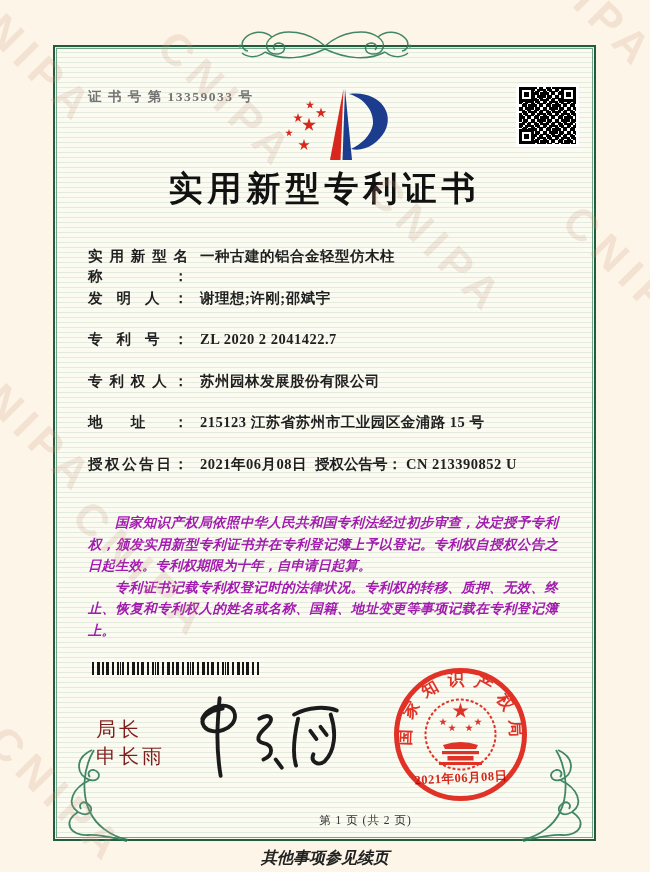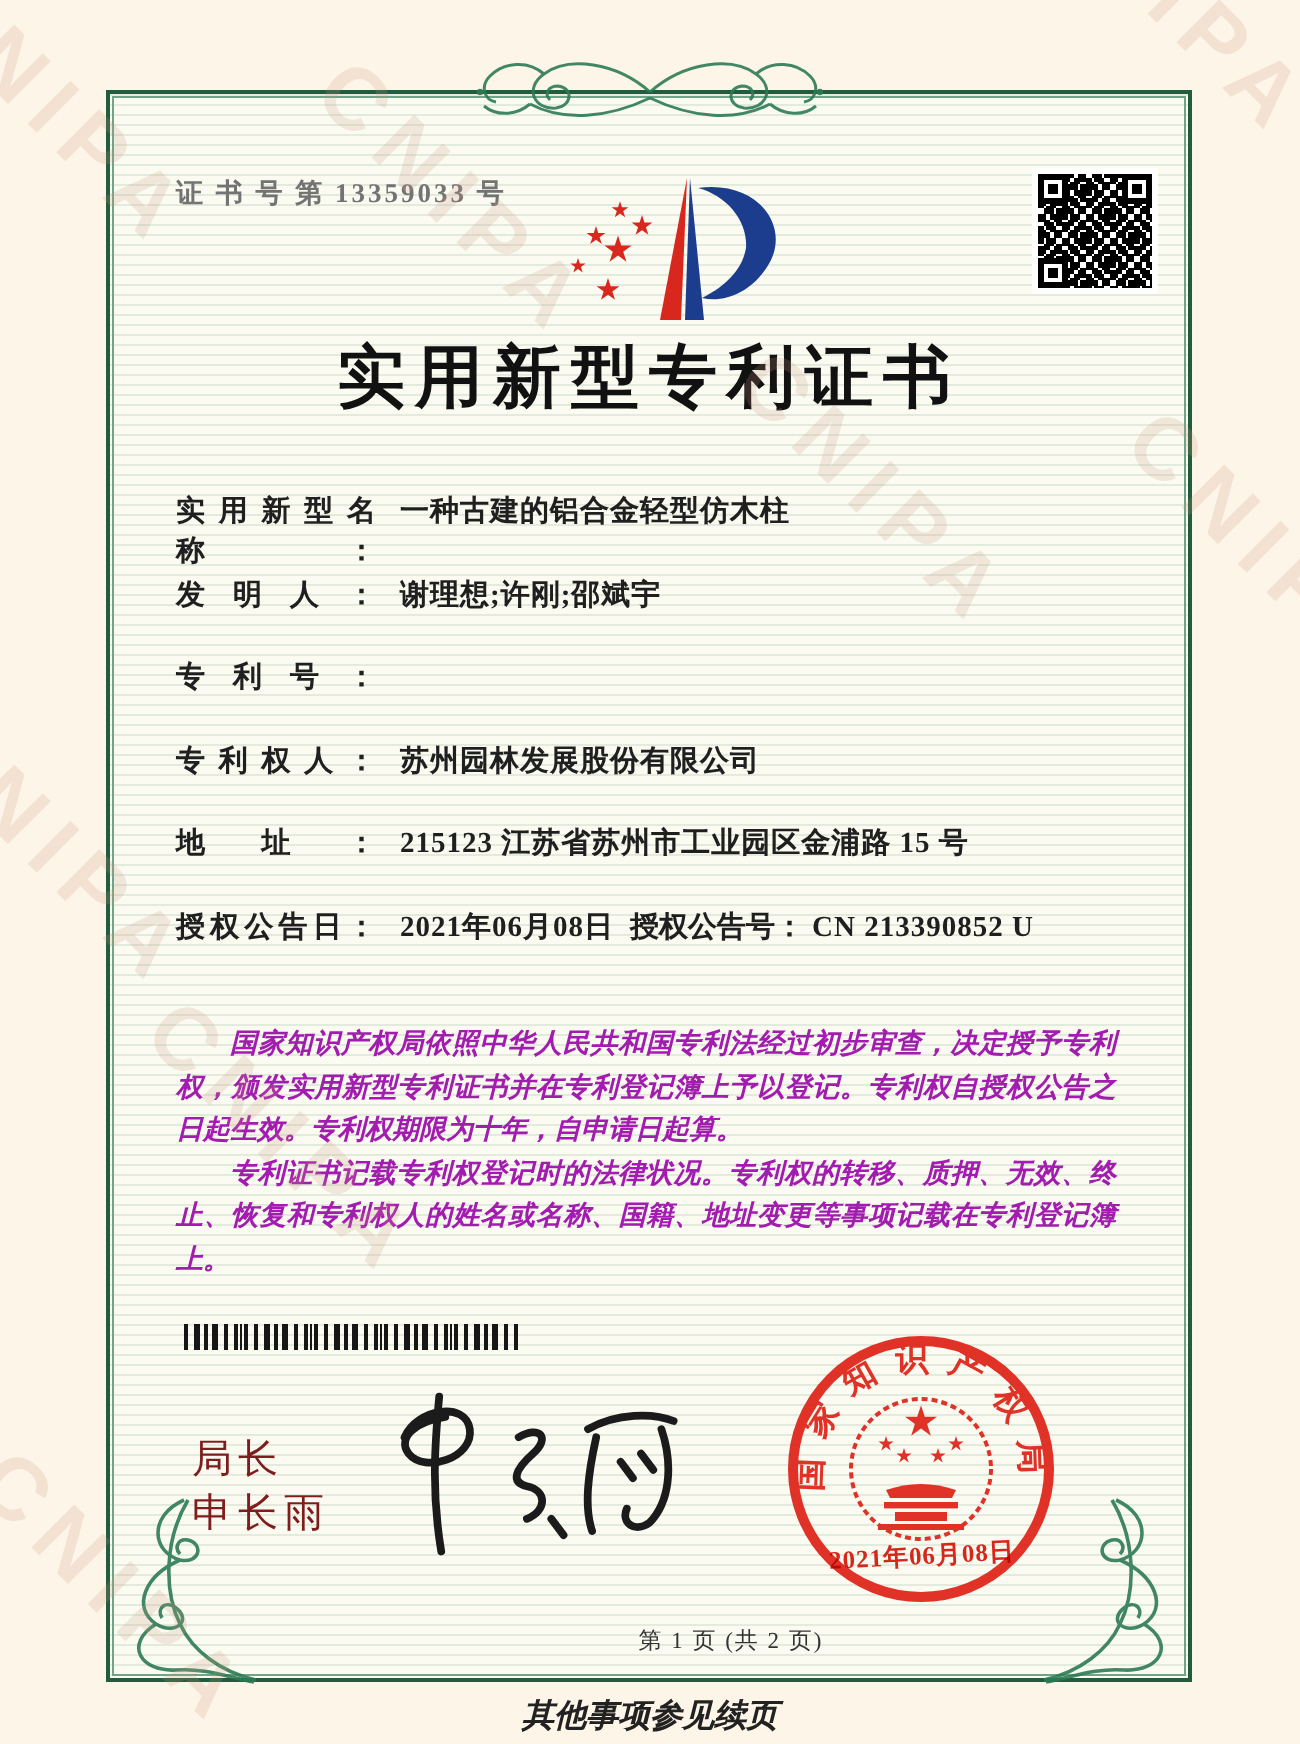--- a/index.html
+++ b/index.html
@@ -121,20 +121,21 @@
       <div class="frow">
         <span class="flabel">实用新型名称：</span>
         <span class="fvalue">一种古建的铝合金轻型仿木柱</span>
       </div>
       <div class="frow">
         <span class="flabel">发明人：</span>
         <span class="fvalue">谢理想;许刚;邵斌宇</span>
       </div>
       <div class="frow">
         <span class="flabel">专利号：</span>
+        <span class="fvalue">ZL 2020 2 2041422.7</span>
       </div>
       <div class="frow">
         <span class="flabel">专利权人：</span>
         <span class="fvalue">苏州园林发展股份有限公司</span>
       </div>
       <div class="frow">
         <span class="flabel">地址：</span>
         <span class="fvalue">215123 江苏省苏州市工业园区金浦路 15 号</span>
       </div>
       <div class="frow">

